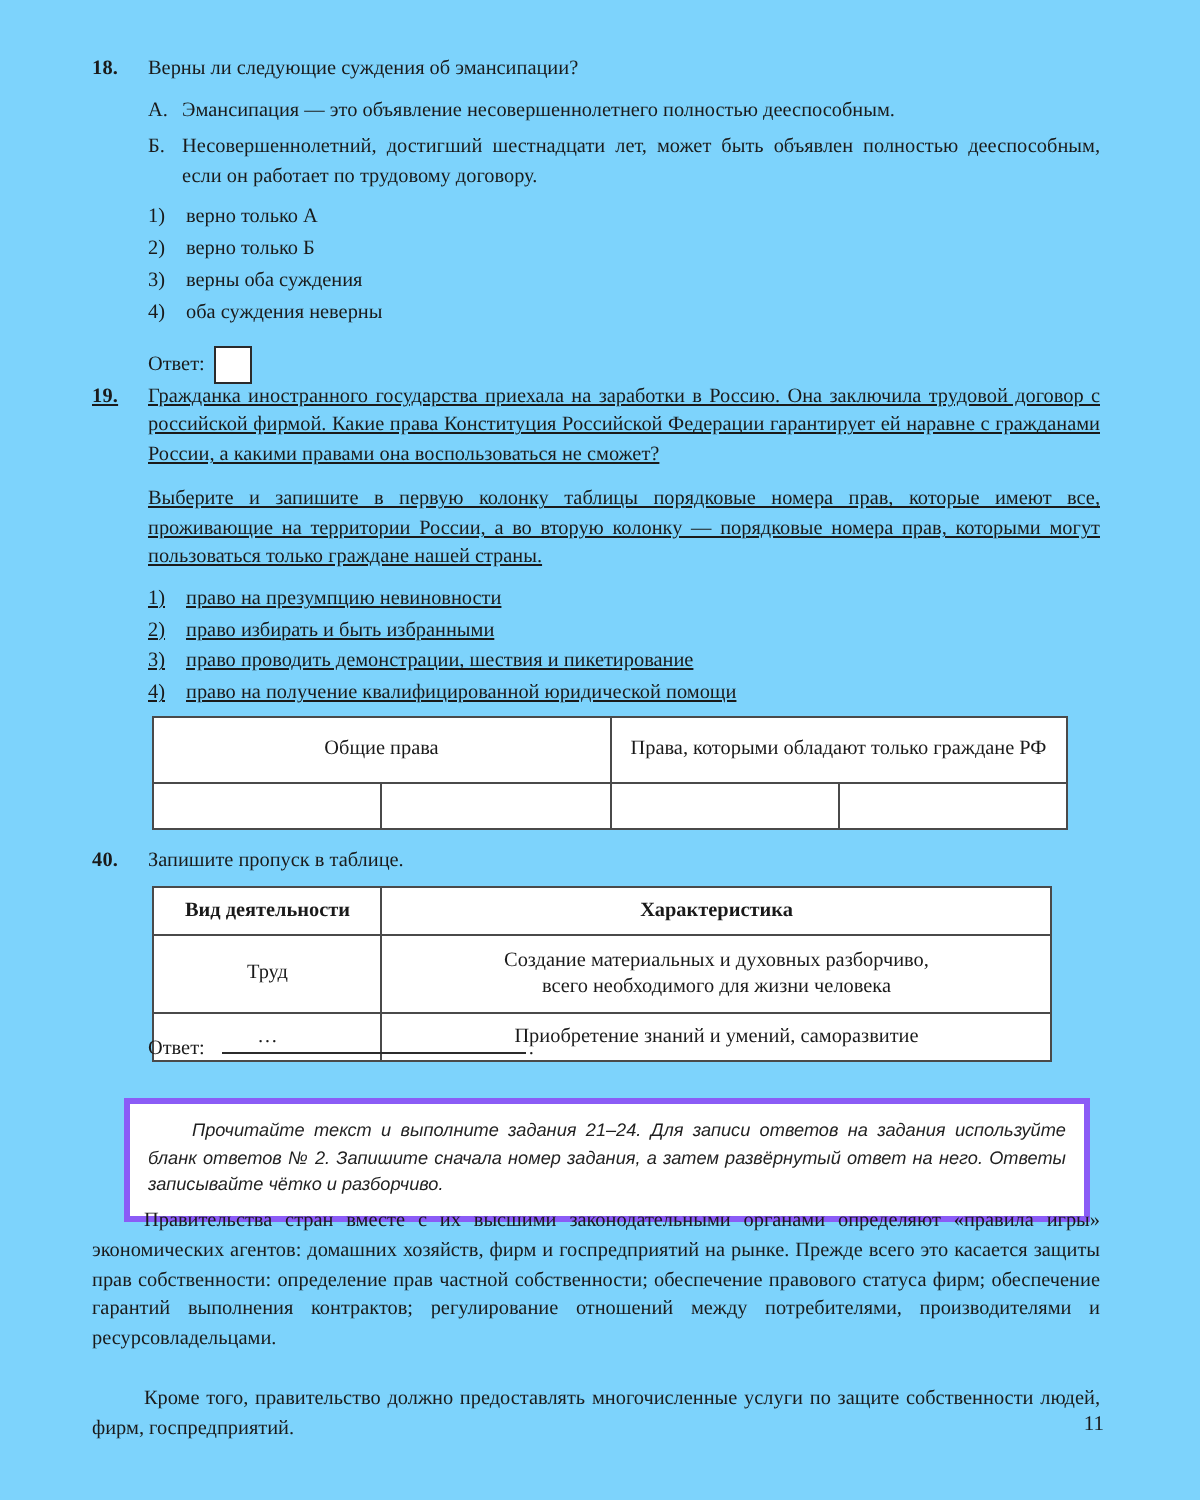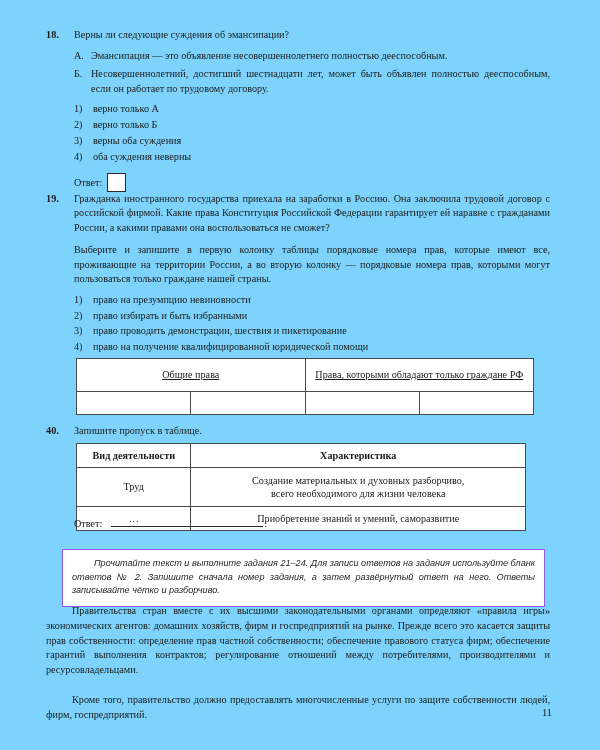--- a/index.html
+++ b/index.html
@@ -154,21 +154,20 @@
   
   #rights-table {
     position: absolute;
     left: 76px;
     top: 358px;
     width: 458px;
   }
   #rights-table th {
     height: 28px;
     padding: 2px 6px;
-    text-decoration: underline;
   }
   #rights-table td.blank {
     height: 16px;
   }
 
   
   #activity-table {
     position: absolute;
     left: 76px;
     top: 443px;
@@ -186,21 +185,21 @@
     height: 32px;
   }
 
   
   #instruction-box {
     position: absolute;
     left: 62px;
     top: 549px;
     width: 483px;
     box-sizing: border-box;
-    border: 1px solid #8b5cf6;
+    border: 3px solid #8b5cf6;
     padding: 7px 9px 8px 9px;
     background: #ffffff;
   }
   #instruction-box p {
     margin: 0;
     font-family: "Liberation Sans", "DejaVu Sans", sans-serif;
     font-style: italic;
     font-size: 9.1px;
     line-height: 1.5;
     text-align: justify;
@@ -277,21 +276,21 @@
           <span class="opt-text">оба суждения неверны</span>
         </li>
       </ul>
       <div class="answer-row">
         <span class="answer-label">Ответ:</span>
         <span class="answer-box"></span>
       </div>
     </div>
   </div>
 
-  <div class="q-block" id="question-19" style="top:192px;">
+  <div class="q-block" id="question-19" style="top:192px;text-decoration:underline;">
     <div class="q-head">
       <div class="q-num">19.</div>
       <div class="q-stem">Гражданка иностранного государства приехала на заработки в Россию. Она заключила трудовой договор с российской фирмой. Какие права Конституция Российской Федерации гарантирует ей наравне с гражданами России, а какими правами она воспользоваться не сможет?</div>
     </div>
     <div class="q-body">
       <p class="para" style="margin-top:8px;">Выберите и запишите в первую колонку таблицы порядковые номера прав, которые имеют все, проживающие на территории России, а во вторую колонку — порядковые номера прав, которыми могут пользоваться только граждане нашей страны.</p>
       <ul class="opt-list">
         <li class="opt">
           <span class="opt-num">1)</span>
           <span class="opt-text">право на презумпцию невиновности</span>

